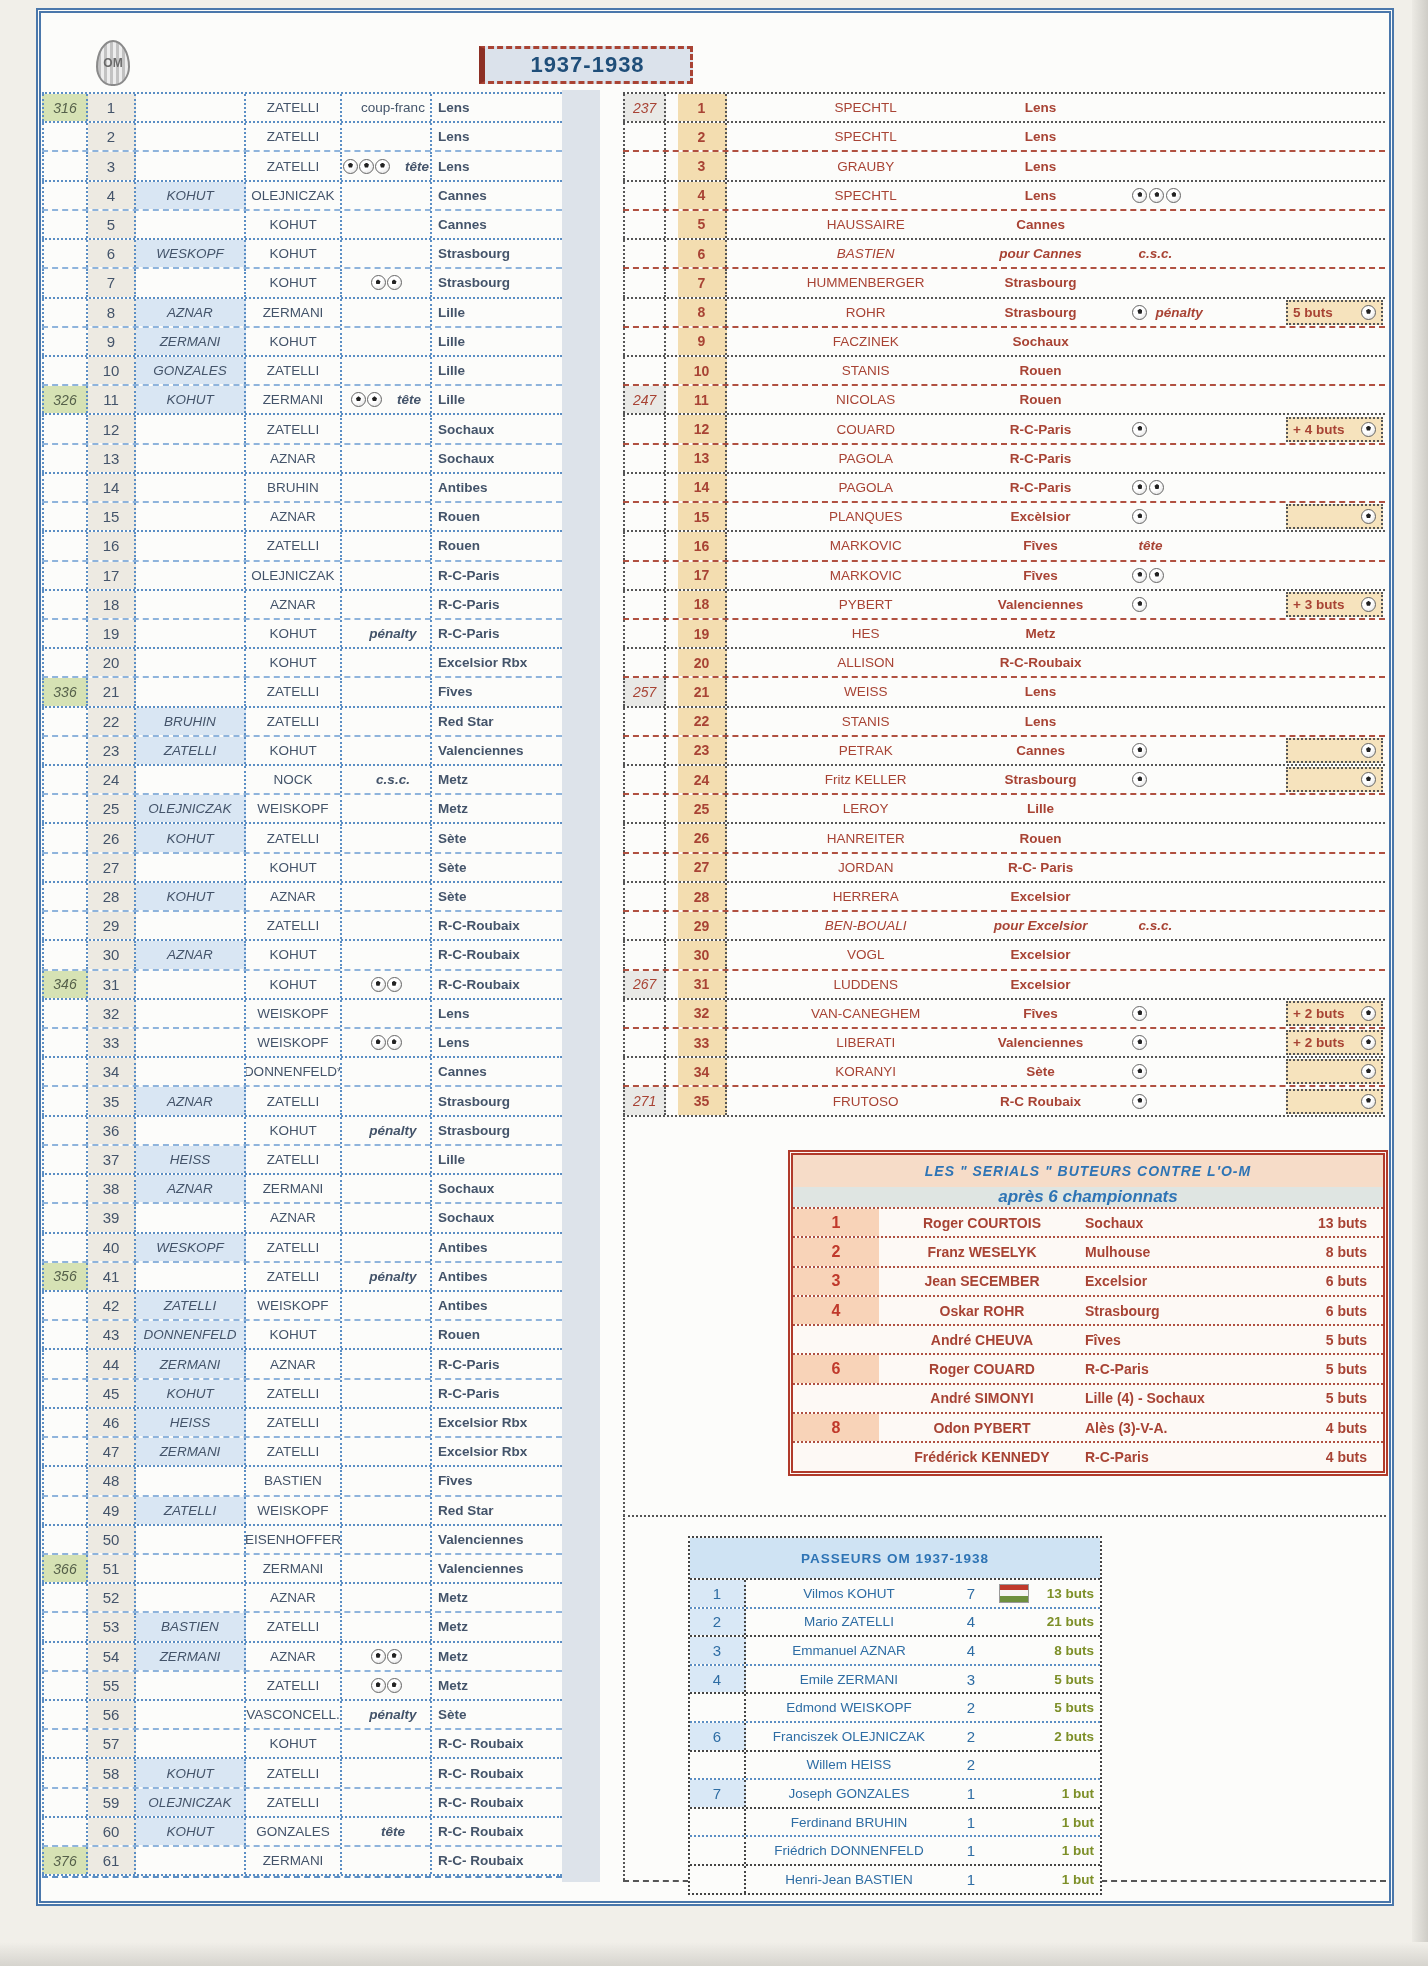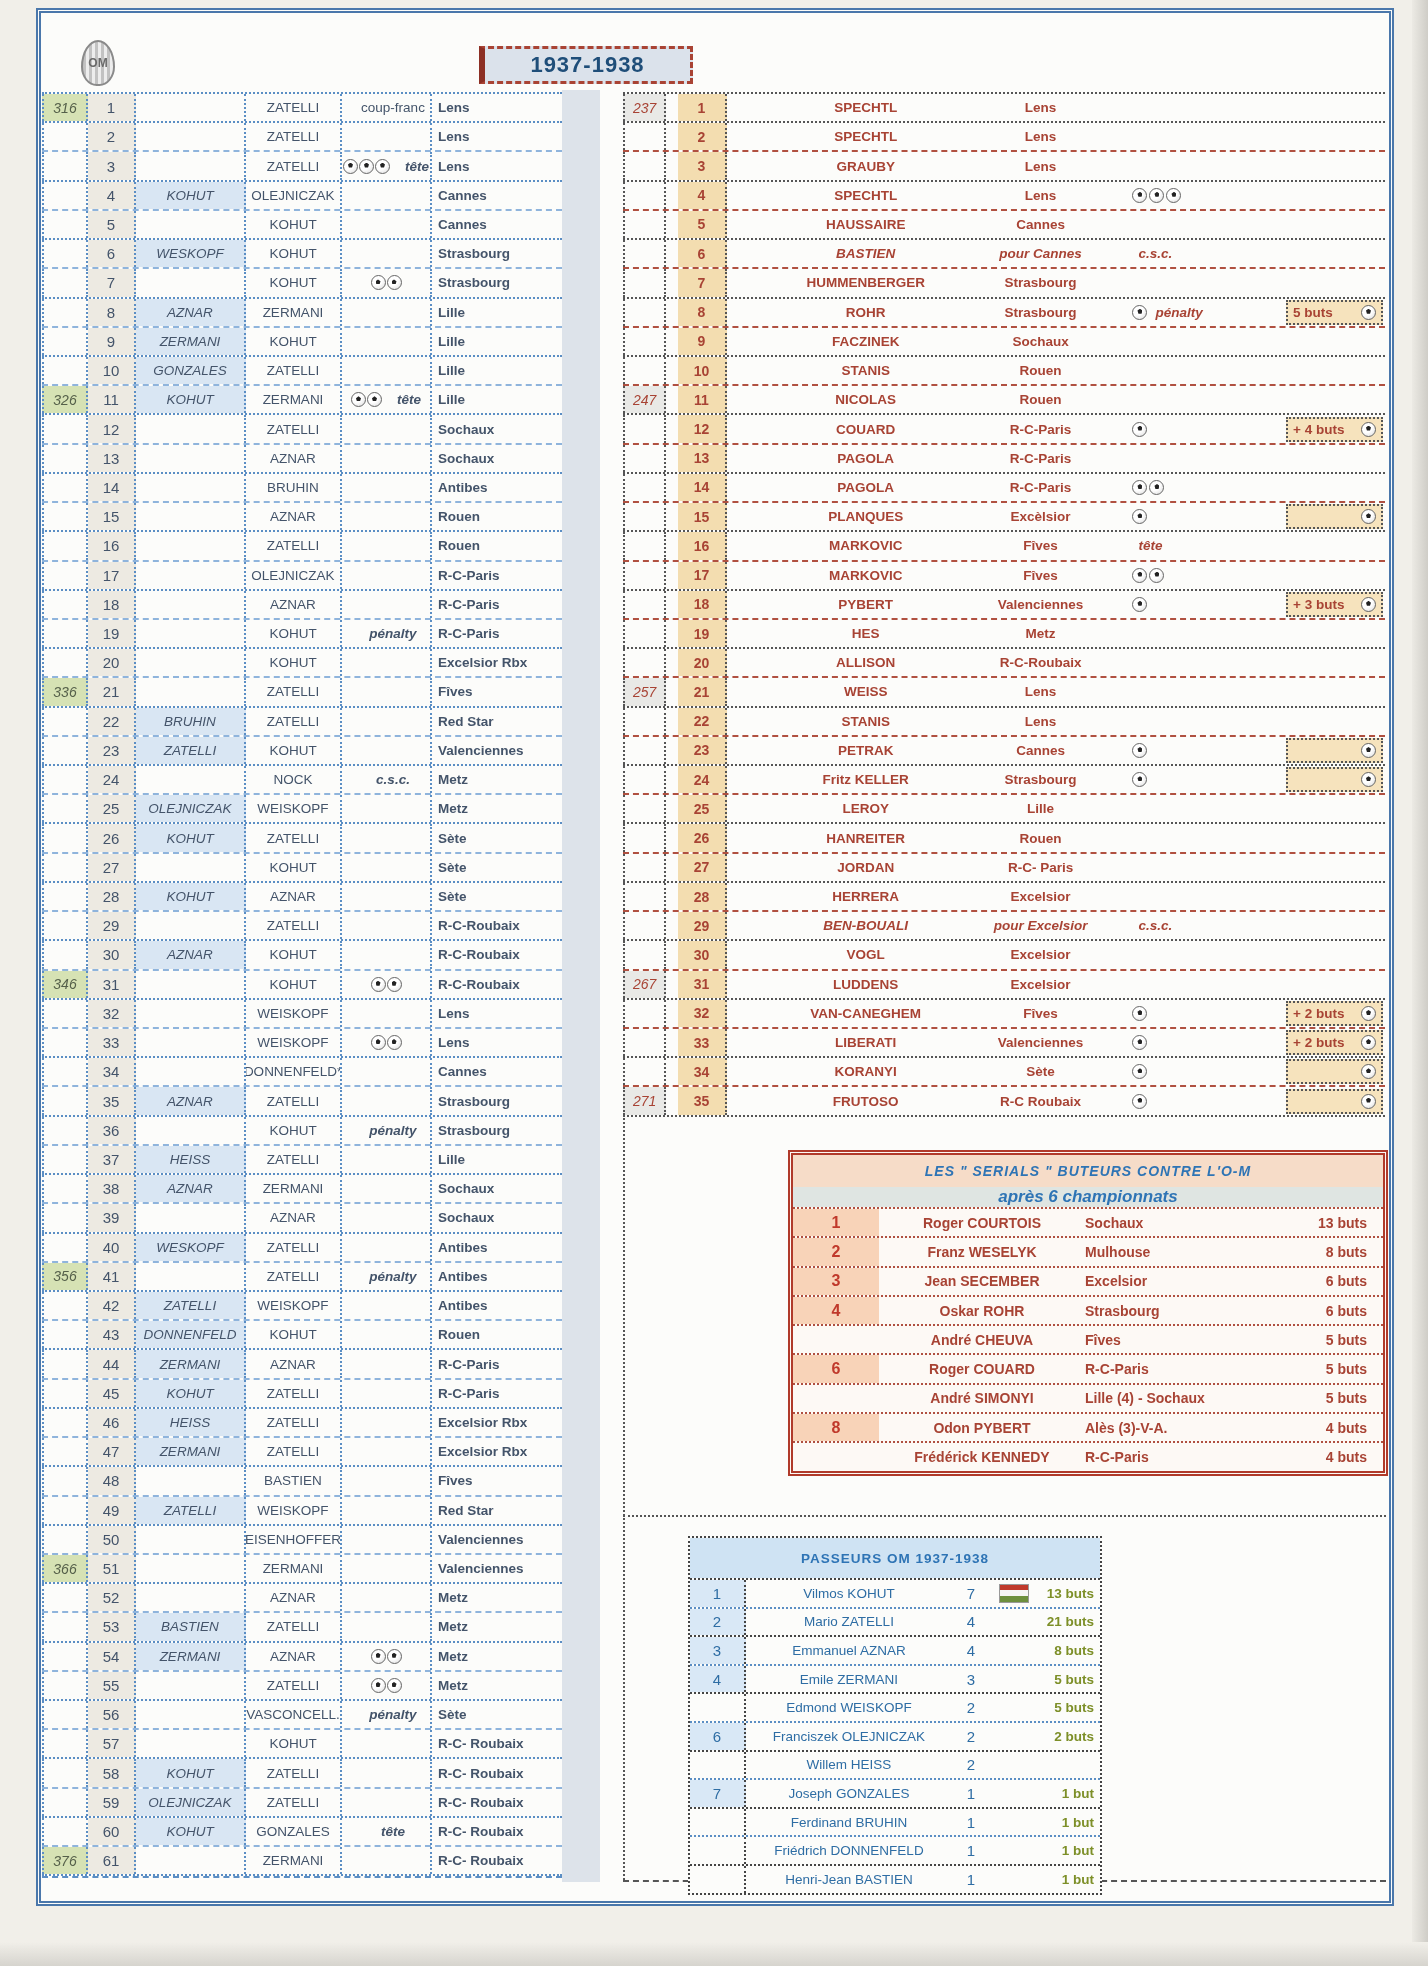--- a/index.html
+++ b/index.html
@@ -13,21 +13,21 @@
     background:linear-gradient(90deg,#eceae4,#cfcdc7);}
   .scan-edge-bottom{position:absolute;left:0;top:1942px;width:100%;height:24px;
     background:linear-gradient(#f1efe9,#d6d4ce);}
   .page-border{position:absolute;left:36px;top:8px;width:1358px;height:1898px;
     border:5px double #4a77ab;background:#fcfcfa;box-sizing:border-box;}
   .vband{position:absolute;left:562px;top:90px;width:38px;height:1792px;background:#dde3ea;}
   .vdots-cont{position:absolute;left:623px;top:1114px;height:766px;width:0;border-left:2px dotted #555;}
   .hdots-mid{position:absolute;left:623px;top:1515px;width:763px;height:0;border-top:2px dotted #555;}
   .hdash-bottom{position:absolute;left:623px;top:1880px;width:763px;height:0;border-top:2px dashed #555;}
 
-  .om-logo{position:absolute;left:81px;top:40px;width:34px;height:46px;
+  .om-logo{position:absolute;left:96px;top:40px;width:34px;height:46px;
     border:2px solid #8a8a8a;border-radius:50% 50% 46% 46%/58% 58% 42% 42%;
     background:repeating-linear-gradient(90deg,#c2c2c2 0 3px,#ededed 3px 6px);
     display:flex;align-items:center;justify-content:center;
     color:#6a6a6a;font-weight:700;font-size:12px;box-sizing:border-box;}
 
   .title-box{position:absolute;left:479px;top:46px;width:214px;height:38px;
     background:#dbe2eb;border:3px dashed #a94334;border-left:6px solid #8c2f24;
     box-sizing:border-box;display:flex;align-items:center;justify-content:center;
     color:#1f4e79;font-weight:700;font-size:22px;letter-spacing:1px;}
 
@@ -52,21 +52,21 @@
 
   
   #right-table{position:absolute;left:623px;top:92px;width:762px;
     border-top:2px dotted #555;font-size:13.5px;color:#a84334;}
   .rrow{display:flex;height:29.22px;align-items:stretch;border-bottom:2px dotted #555;box-sizing:border-box;gap:12px;}
   .rrow.dash{border-bottom:2px dashed #b05040;}
   .rc{display:flex;align-items:center;justify-content:center;box-sizing:border-box;overflow:hidden;white-space:nowrap;}
   .rc.m{width:49px;font-style:italic;border-left:2px dotted #555;border-right:2px dotted #555;font-size:14px;}
   .rc.m.gray{background:#e9e9e6;}
   .rc.n{width:55px;background:#f3ddb0;border-right:2px dotted #555;font-weight:700;font-size:14px;}
-  .rc.name{width:213px;font-weight:700;margin-left:34px;}
+  .rc.name{width:213px;font-weight:400;margin-left:34px;}
   .rc.team{width:160px;font-weight:700;}
   .rc.notes{width:172px;justify-content:flex-start;padding-left:10px;gap:2px;}
   .rc.boxslot{width:113px;padding-right:2px;}
   .it{font-style:italic;font-weight:600;}
   .rnote{font-style:italic;font-weight:700;margin-left:6px;}
   .ybox{display:flex;align-items:center;justify-content:space-between;width:100%;height:25px;
     background:#f6e3bd;border:2px dotted #555;box-sizing:border-box;padding:0 5px;font-weight:700;}
 
   
   #serials{position:absolute;left:788px;top:1150px;width:600px;

